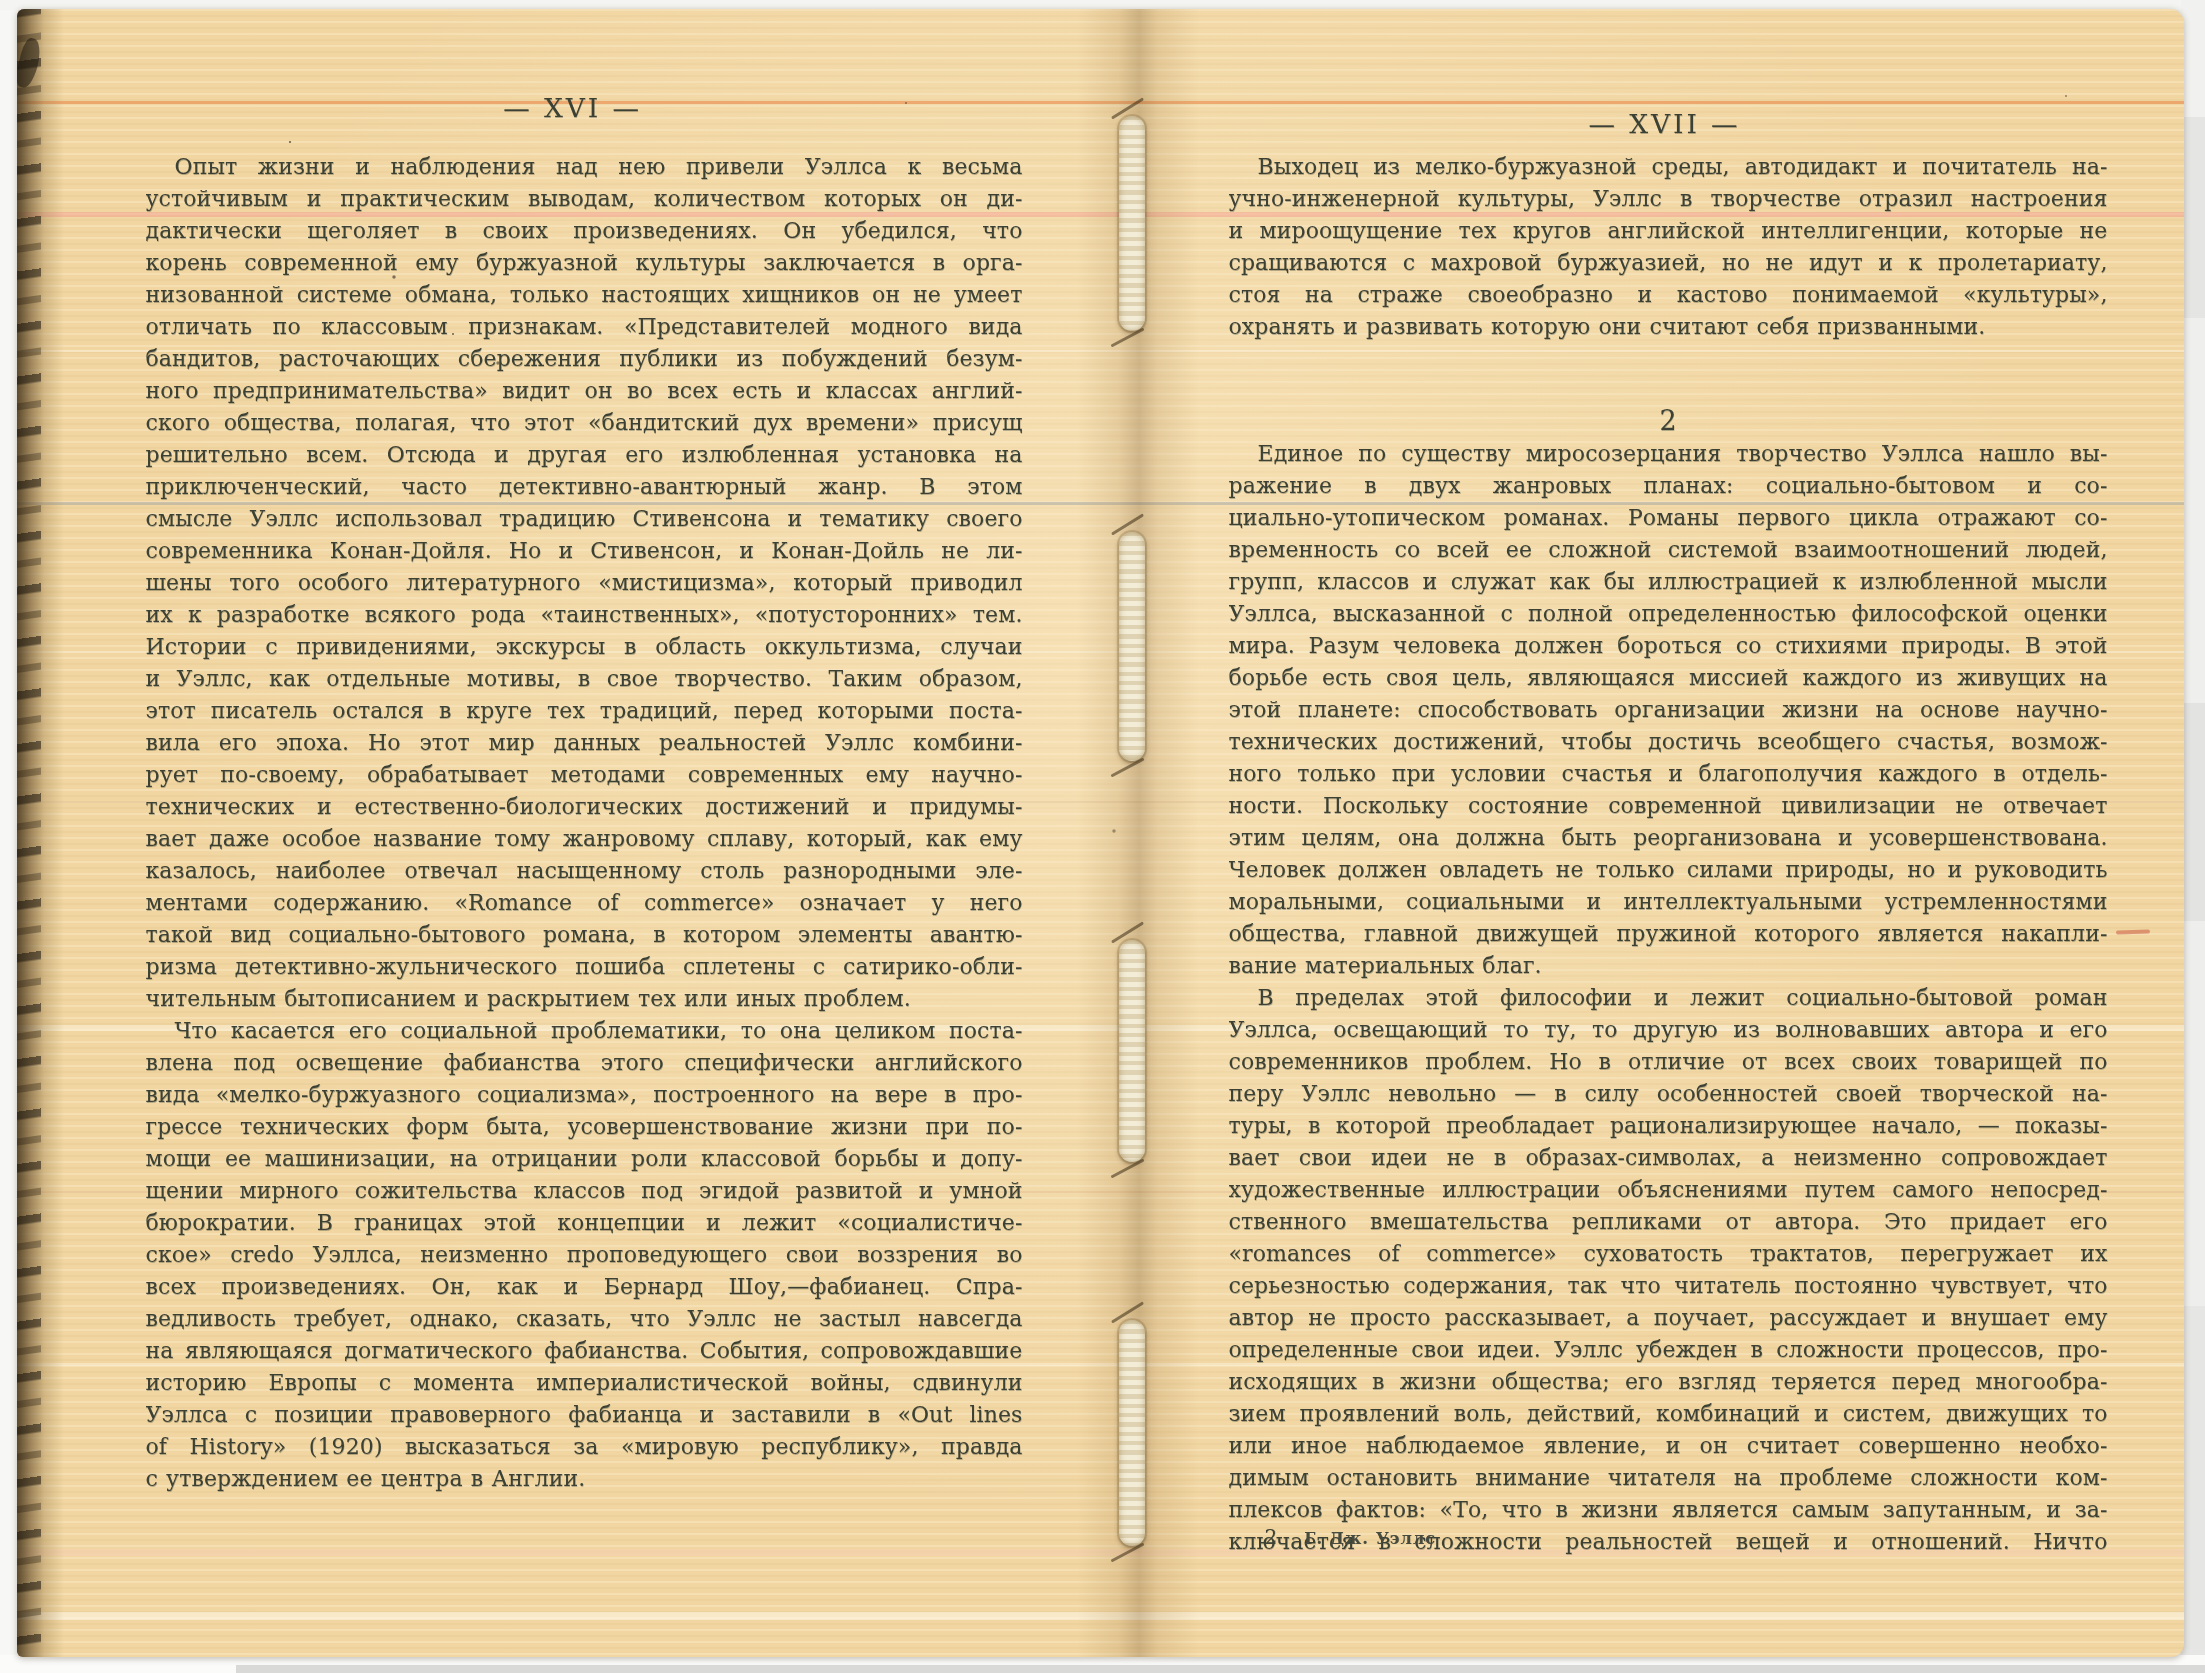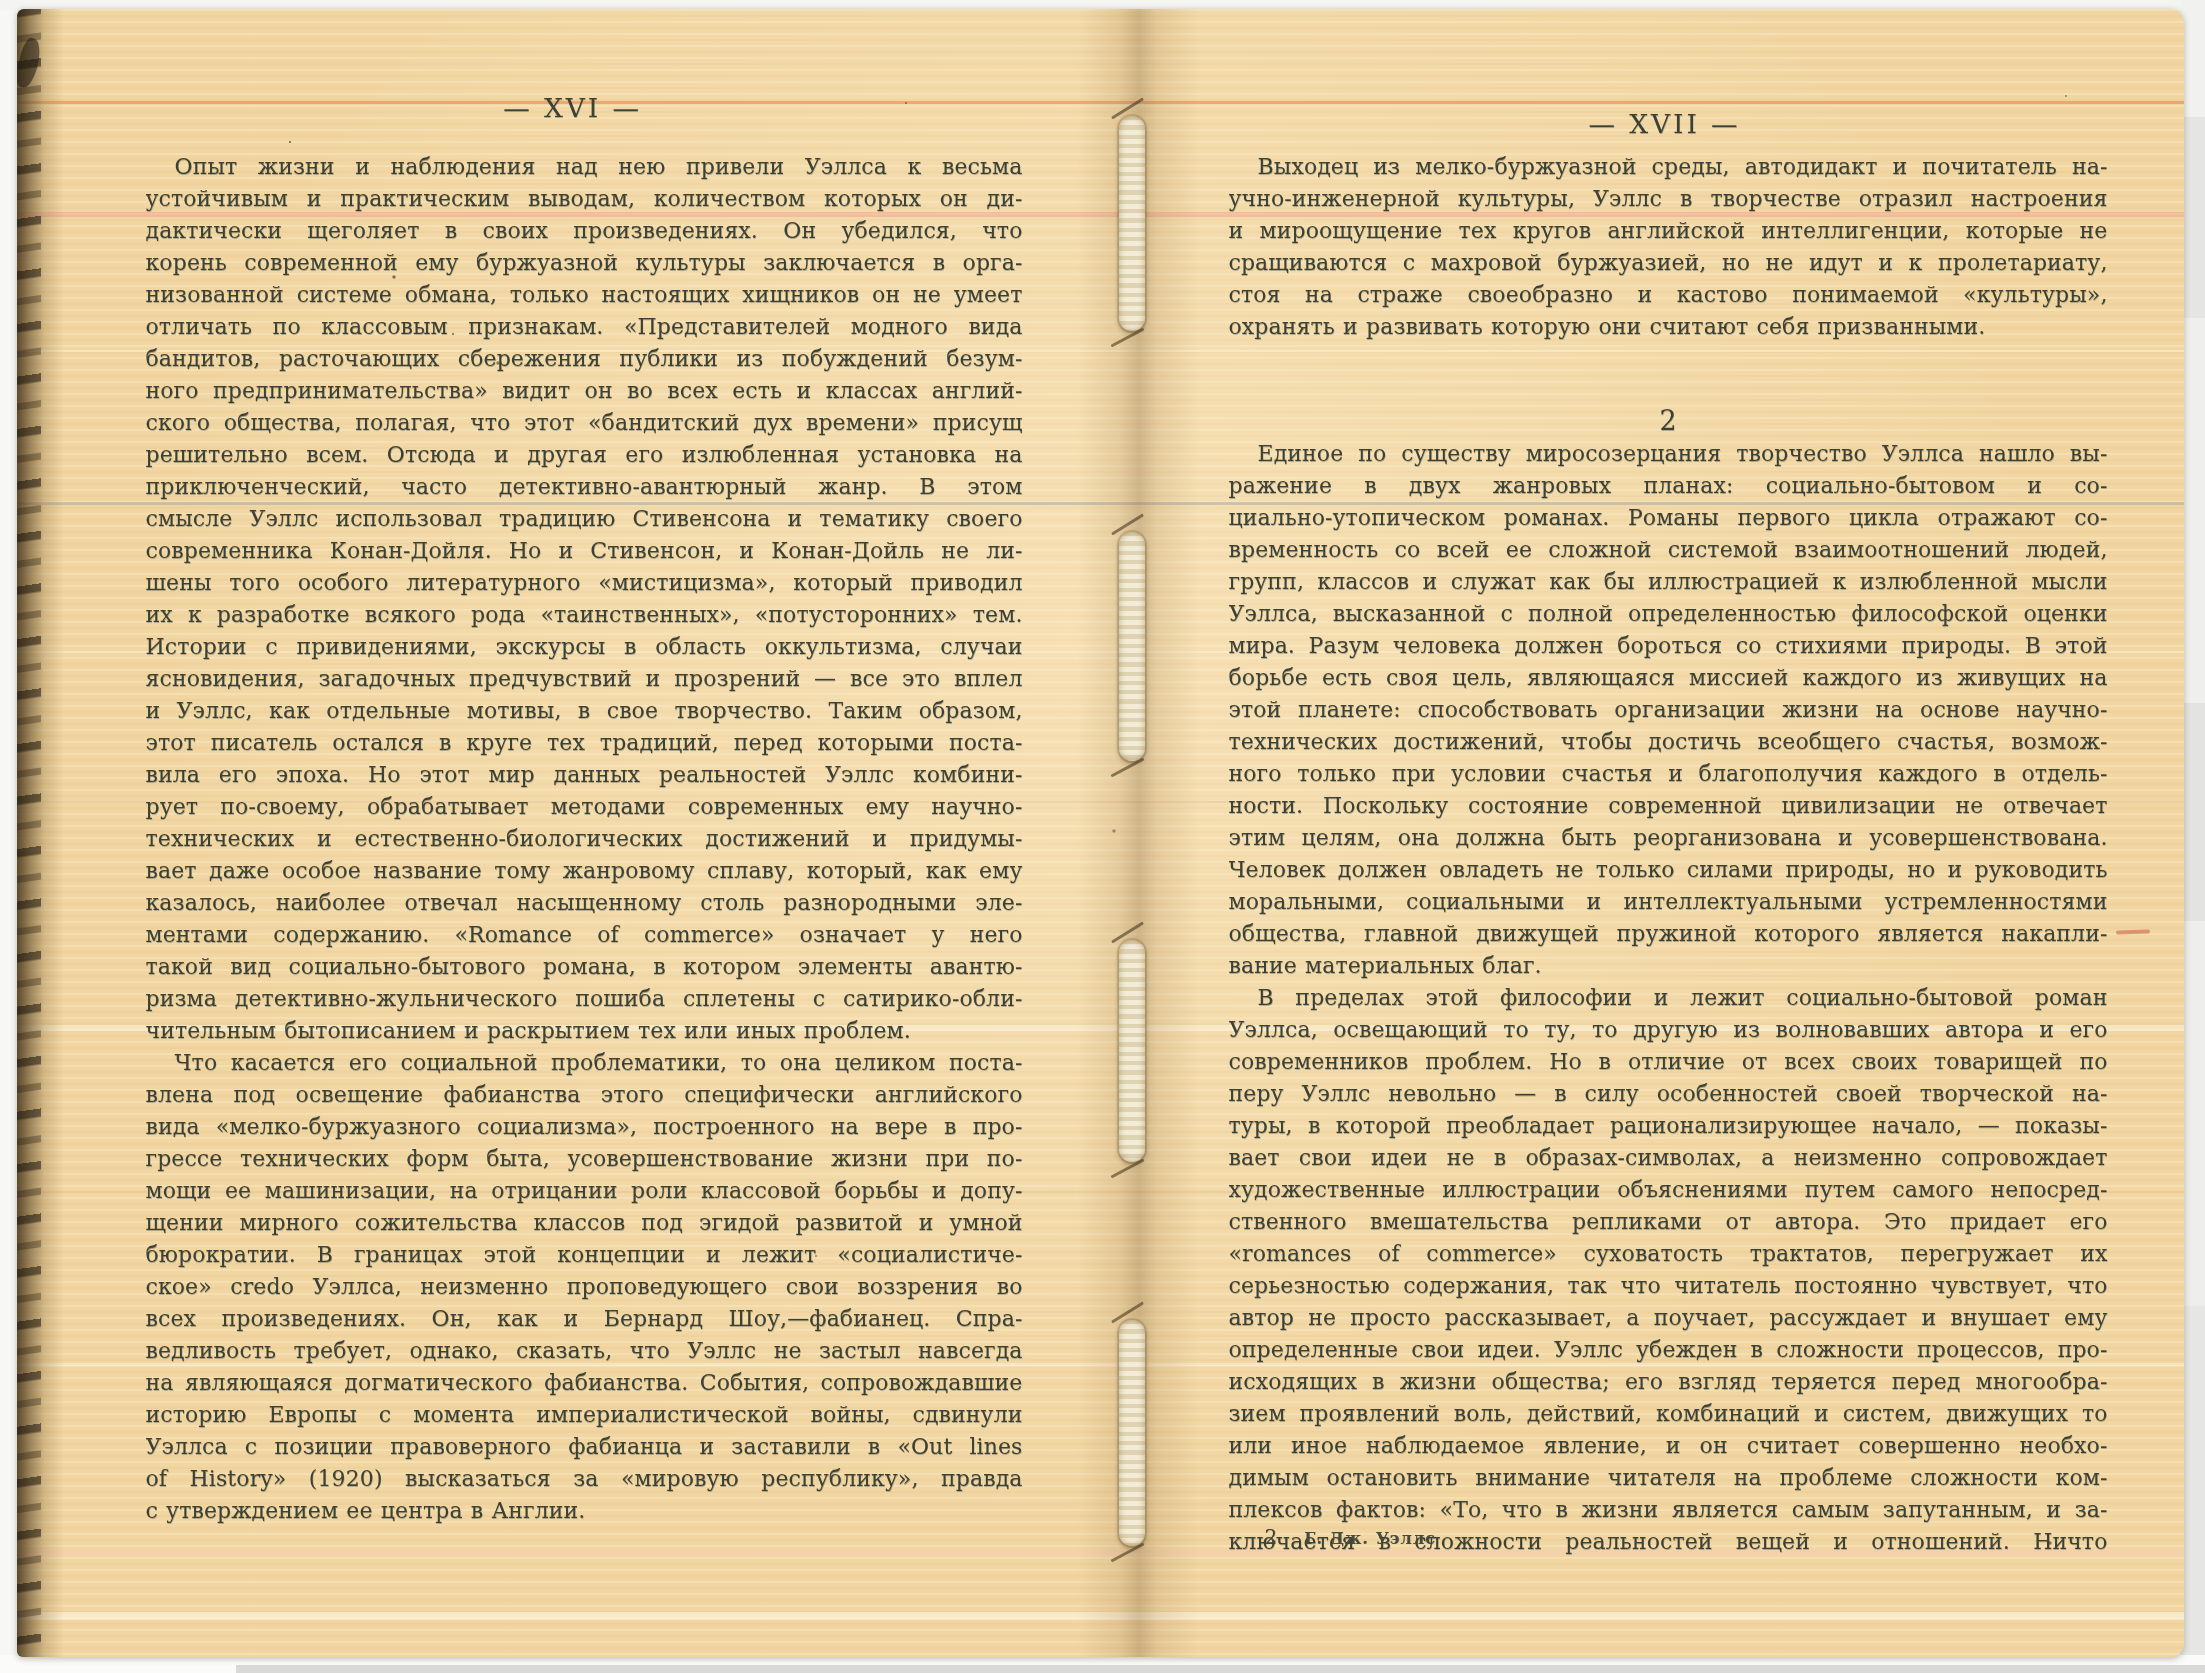--- a/index.html
+++ b/index.html
@@ -136,21 +136,20 @@
         <div class="line">бандитов, расточающих сбережения публики из побуждений безум-</div>
         <div class="line">ного предпринимательства» видит он во всех есть и классах англий-</div>
         <div class="line">ского общества, полагая, что этот «бандитский дух времени» присущ</div>
         <div class="line">решительно всем. Отсюда и другая его излюбленная установка на</div>
         <div class="line">приключенческий, часто детективно-авантюрный жанр. В этом</div>
         <div class="line">смысле Уэллс использовал традицию Стивенсона и тематику своего</div>
         <div class="line">современника Конан-Дойля. Но и Стивенсон, и Конан-Дойль не ли-</div>
         <div class="line">шены того особого литературного «мистицизма», который приводил</div>
         <div class="line">их к разработке всякого рода «таинственных», «потусторонних» тем.</div>
         <div class="line">Истории с привидениями, экскурсы в область оккультизма, случаи</div>
-        <div class="line">ясновидения, загадочных предчувствий и прозрений — все это вплел</div>
         <div class="line">и Уэллс, как отдельные мотивы, в свое творчество. Таким образом,</div>
         <div class="line">этот писатель остался в круге тех традиций, перед которыми поста-</div>
         <div class="line">вила его эпоха. Но этот мир данных реальностей Уэллс комбини-</div>
         <div class="line">рует по-своему, обрабатывает методами современных ему научно-</div>
         <div class="line">технических и естественно-биологических достижений и придумы-</div>
         <div class="line">вает даже особое название тому жанровому сплаву, который, как ему</div>
         <div class="line">казалось, наиболее отвечал насыщенному столь разнородными эле-</div>
         <div class="line">ментами содержанию. «Romance of commerce» означает у него</div>
         <div class="line">такой вид социально-бытового романа, в котором элементы авантю-</div>
         <div class="line">ризма детективно-жульнического пошиба сплетены с сатирико-обли-</div>

